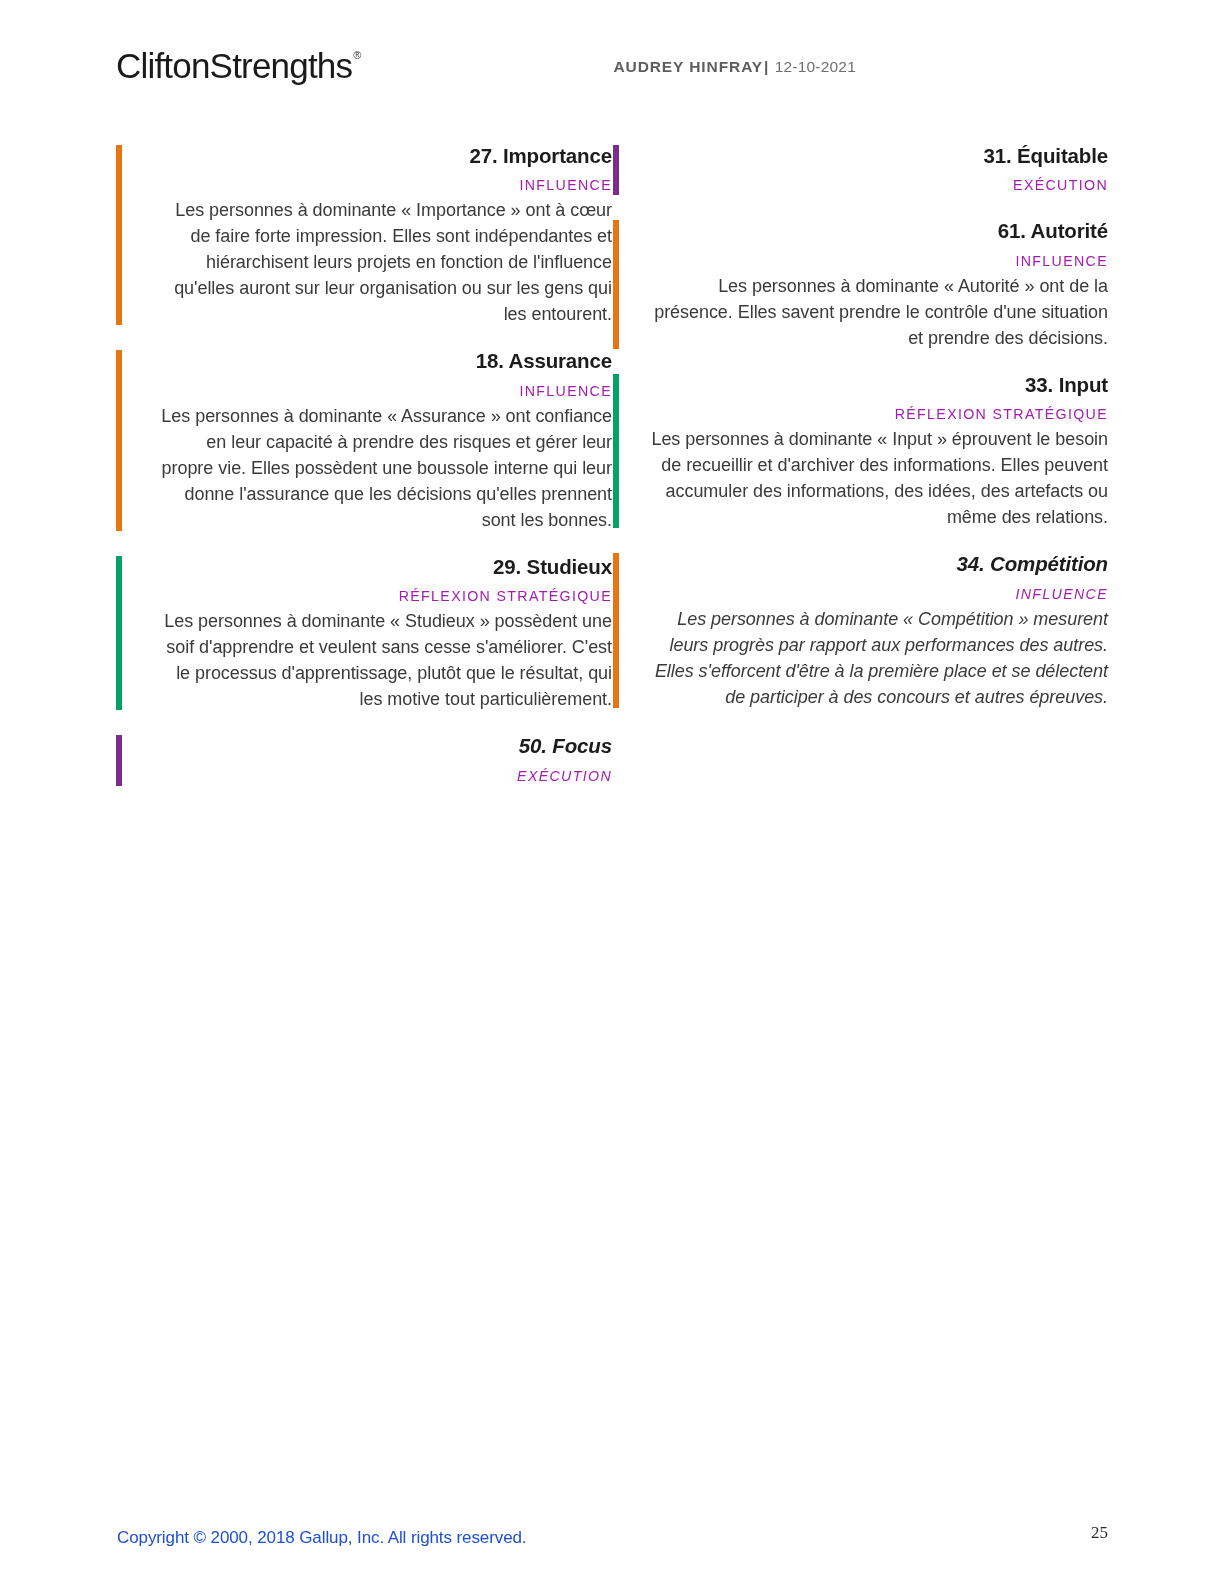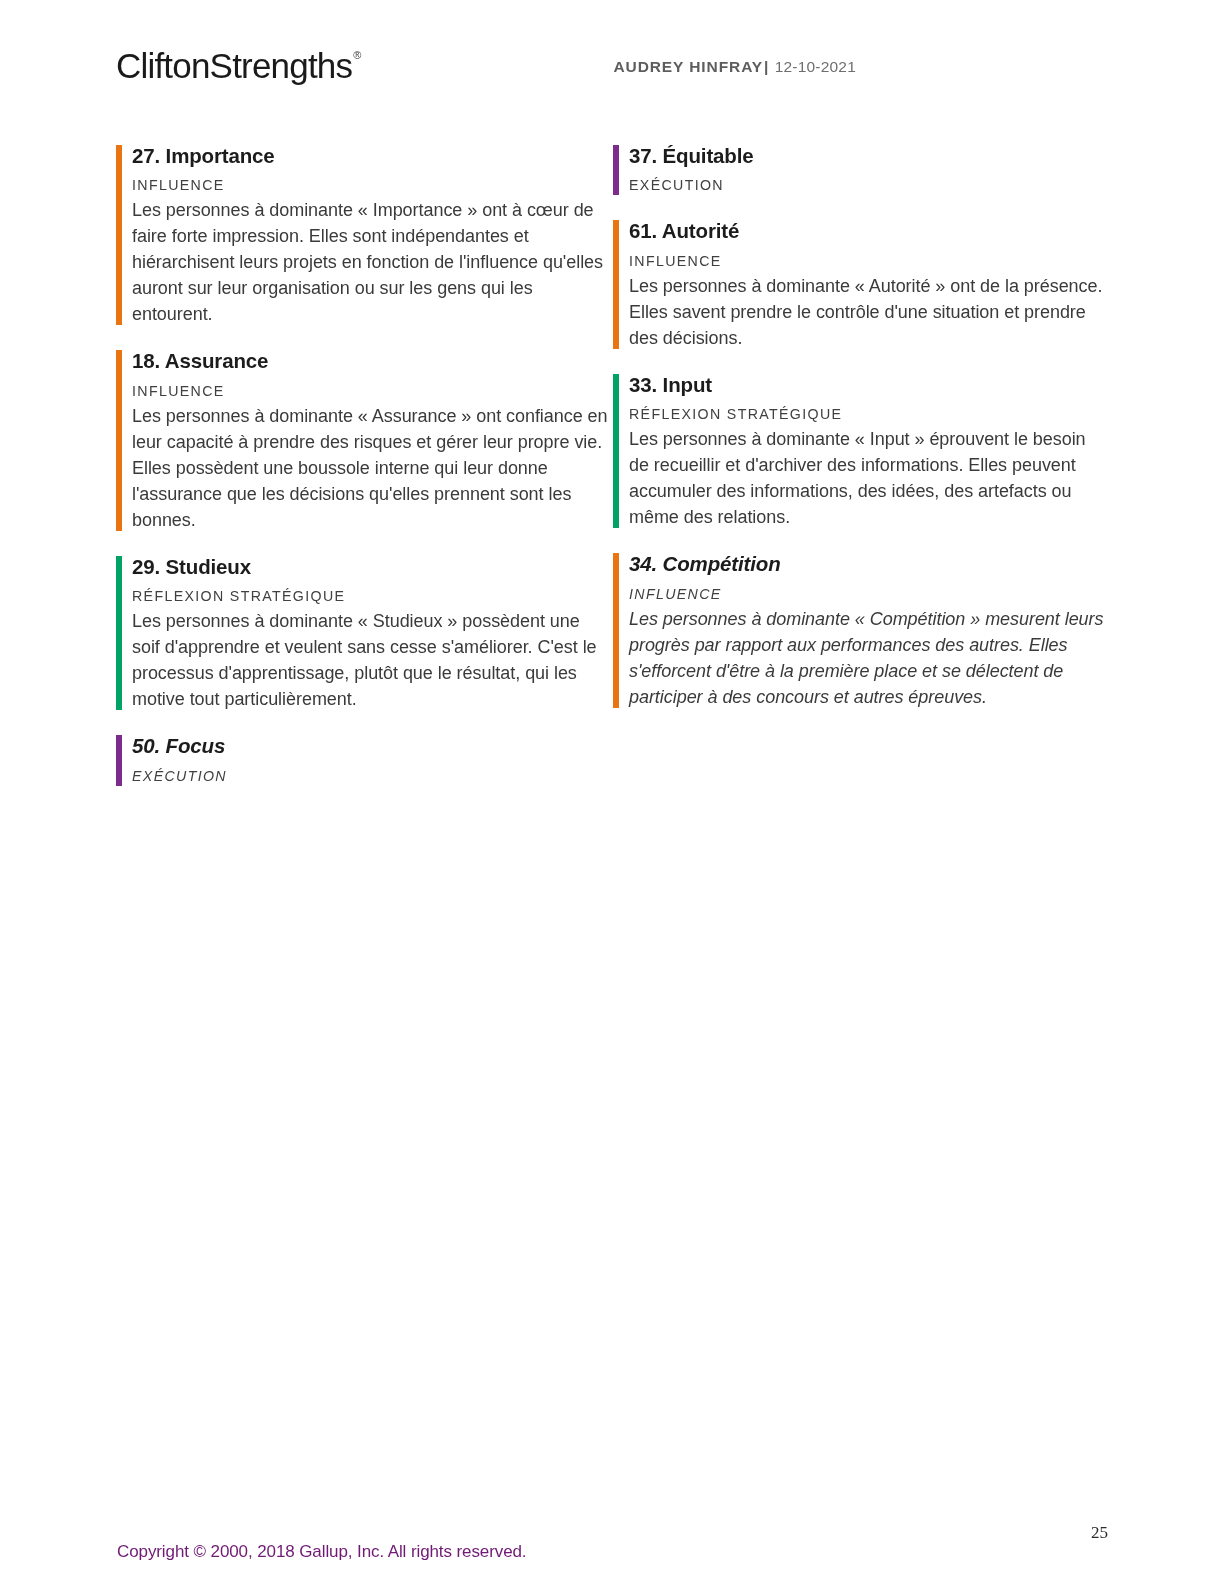--- a/index.html
+++ b/index.html
@@ -84,22 +84,23 @@
     display: flex;
     flex-direction: column;
   }
   .column.col-right {
     padding-left: 1px;
   }
 
   
   .theme-item {
     position: relative;
-    padding-left: 16px;
+    padding-left: 37px;
     margin-bottom: 22px;
+    text-align: right;
   }
   .theme-item:last-child { margin-bottom: 0; font-style: italic; }
 
   .theme-bar {
     position: absolute;
     left: 0;
     top: 2px;
     bottom: 2px;
     width: 6px;
     border-radius: 0;
@@ -108,21 +109,21 @@
     font-size: 20.5px;
     font-weight: 600;
     color: #1c1c1c;
     letter-spacing: -0.15px;
     line-height: 1.24;
     margin: 0 0 9px 0;
   }
   .theme-domain {
     font-size: 14.2px;
     font-weight: 400;
-    color: #404040;
+    color: #a21caf;
     letter-spacing: 1.35px;
     line-height: 1.2;
     margin: 0 0 3px 0;
     text-transform: uppercase;
   }
   .theme-desc {
     font-size: 18px;
     font-weight: 400;
     color: #3a3a3a;
     line-height: 1.445;
@@ -138,23 +139,23 @@
   .page-footer {
     position: absolute;
     left: 0;
     bottom: 0;
     width: 1224px;
     height: 90px;
   }
   .footer-copyright {
     position: absolute;
     left: 117px;
-    bottom: 22px;
+    bottom: 36px;
     font-size: 17px;
-    color: #701a75;
+    color: #1d4ed8;
     white-space: nowrap;
     letter-spacing: -0.1px;
   }
   .footer-pagenum {
     position: absolute;
     right: 116px;
     bottom: 41px;
     font-family: "Liberation Serif", "DejaVu Serif", serif;
     font-size: 17px;
     color: #2b2b2b;
@@ -198,21 +199,21 @@
       <h2 class="theme-title">50. Focus</h2>
       <div class="theme-domain">EXÉCUTION</div>
     </div>
 
   </div>
 
   <div class="column col-right">
 
     <div class="theme-item">
       <div class="theme-bar" style="background-color: rgb(123, 44, 140);"></div>
-      <h2 class="theme-title">37. Équitable</h2>
+      <h2 class="theme-title">31. Équitable</h2>
       <div class="theme-domain">EXÉCUTION</div>
     </div>
 
     <div class="theme-item">
       <div class="theme-bar" style="background-color: rgb(232, 117, 17);"></div>
       <h2 class="theme-title">61. Autorité</h2>
       <div class="theme-domain">INFLUENCE</div>
       <p class="theme-desc">Les personnes à dominante « Autorité » ont de la présence. Elles savent prendre le contrôle d'une situation et prendre des décisions.</p>
     </div>
 

